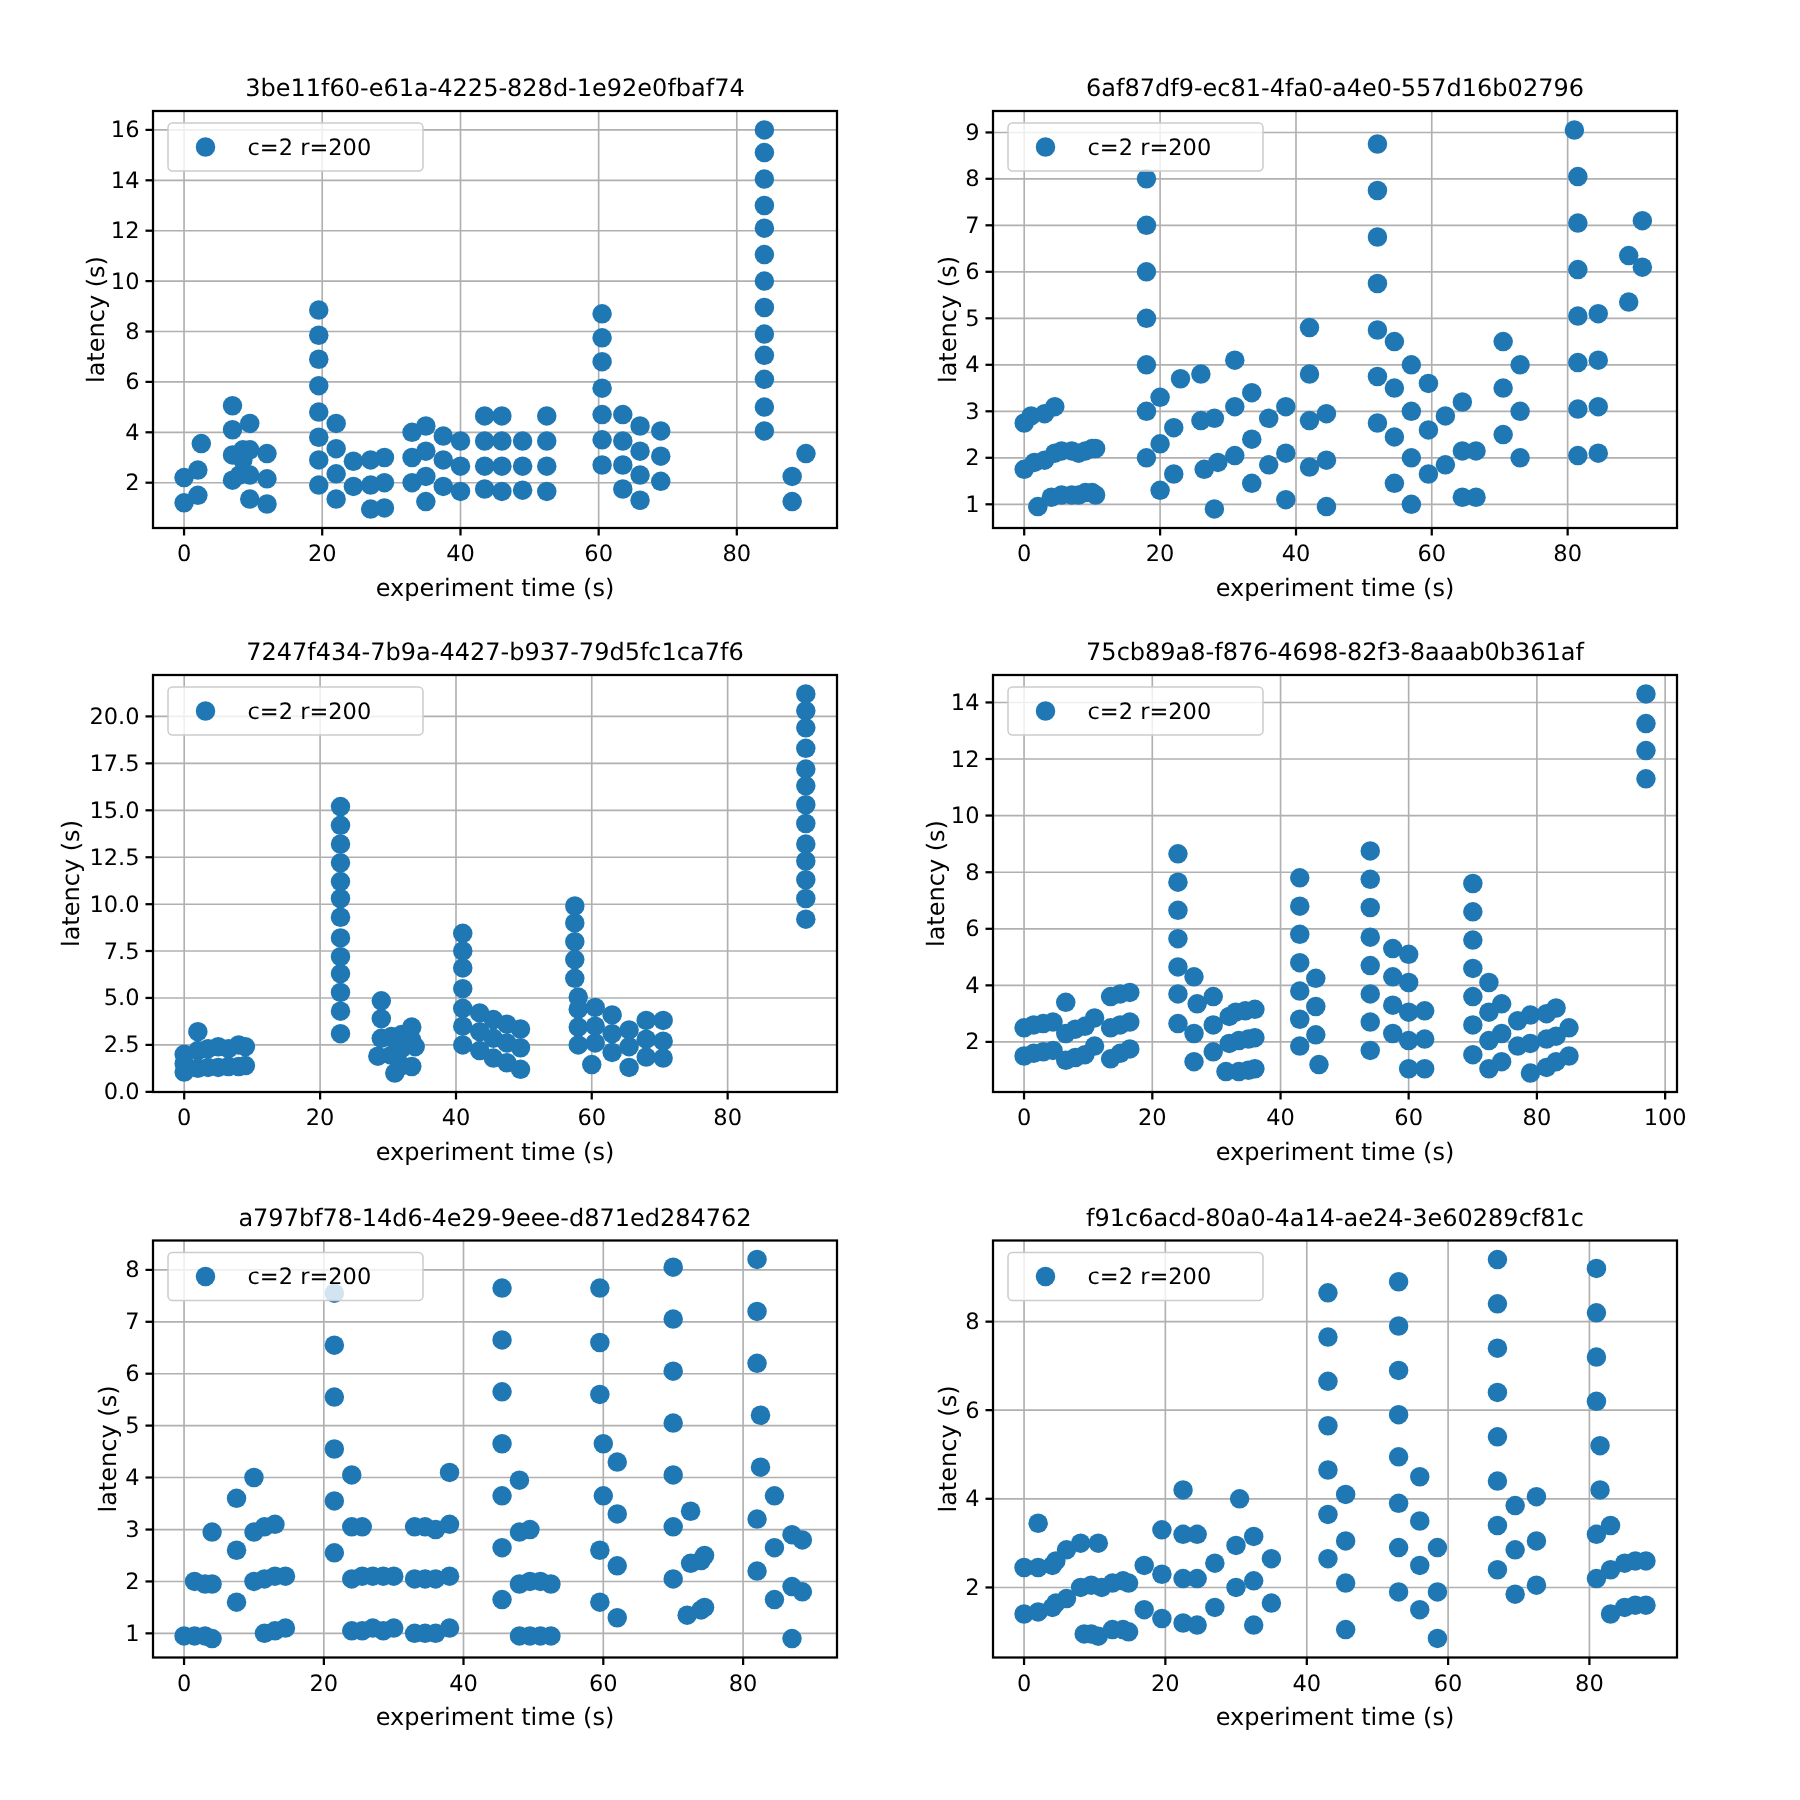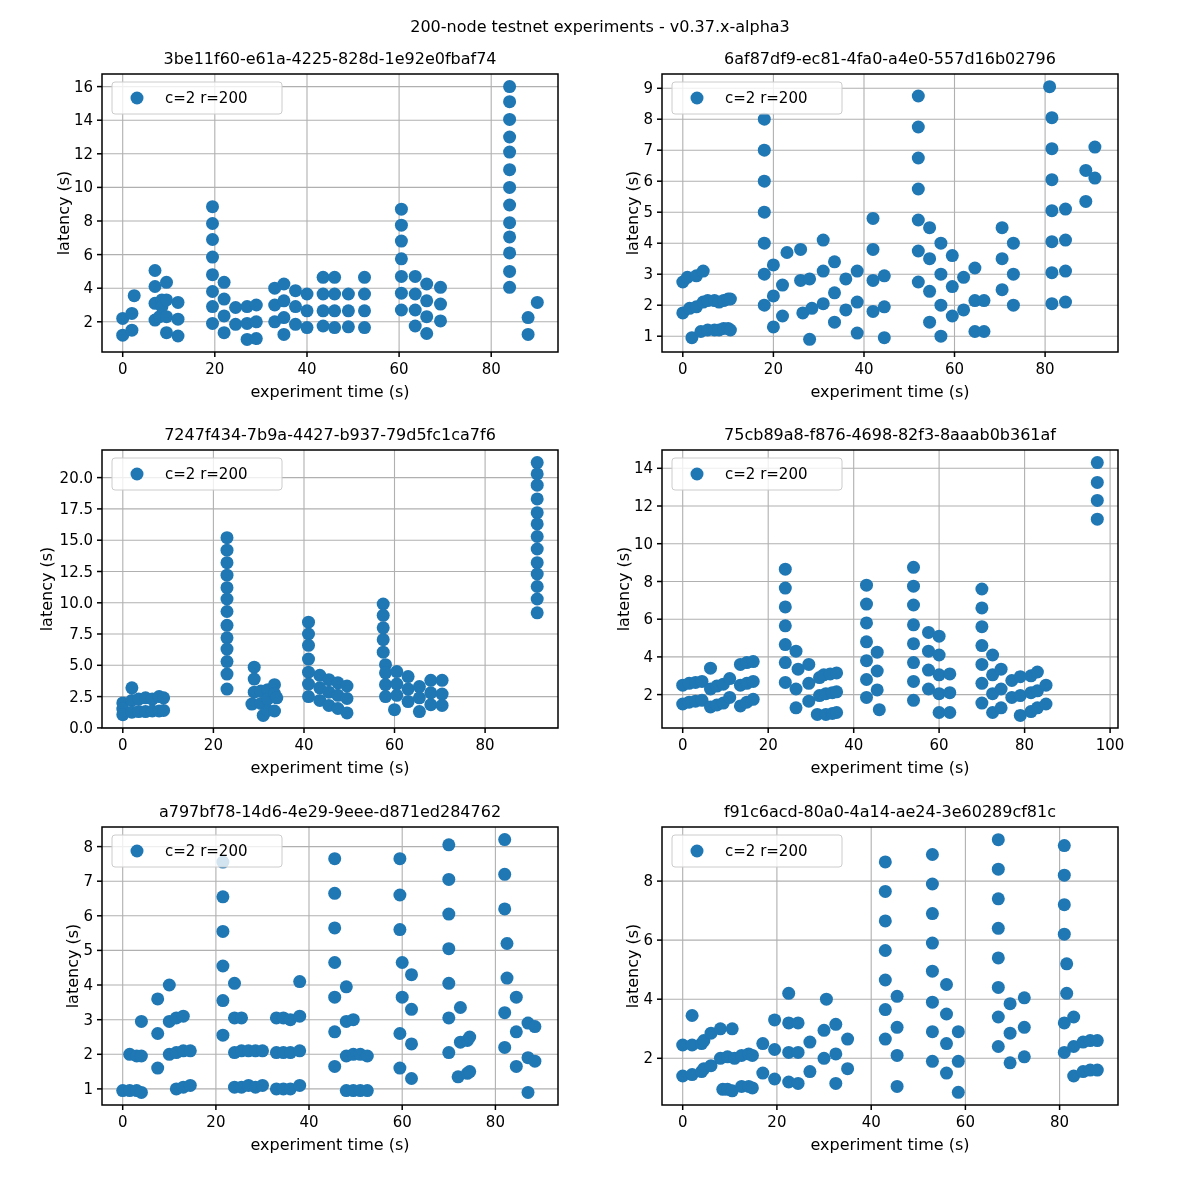--- a/index.html
+++ b/index.html
@@ -20,21 +20,20 @@
     font-size: 16px;
     color: #000000;
   }
   #plots-svg { position: absolute; top: 0; left: 0; }
   text { font-family: "DejaVu Sans", sans-serif; }
 </style>
 </head>
 <body>
 
 <div class="figure">
-  <div class="suptitle">200-node testnet experiments - v0.37.x-alpha3</div>
   <svg id="plots-svg" width="1200" height="1200" viewBox="0 0 1200 1200">
       <g>
         <g stroke="#b0b0b0" stroke-width="1.1">
           <line x1="122.7" x2="122.7" y1="74" y2="352"></line>
           <line x1="214.8" x2="214.8" y1="74" y2="352"></line>
           <line x1="307.0" x2="307.0" y1="74" y2="352"></line>
           <line x1="399.1" x2="399.1" y1="74" y2="352"></line>
           <line x1="491.2" x2="491.2" y1="74" y2="352"></line>
           <line x1="102" x2="558" y1="321.8" y2="321.8"></line>
           <line x1="102" x2="558" y1="288.2" y2="288.2"></line>

